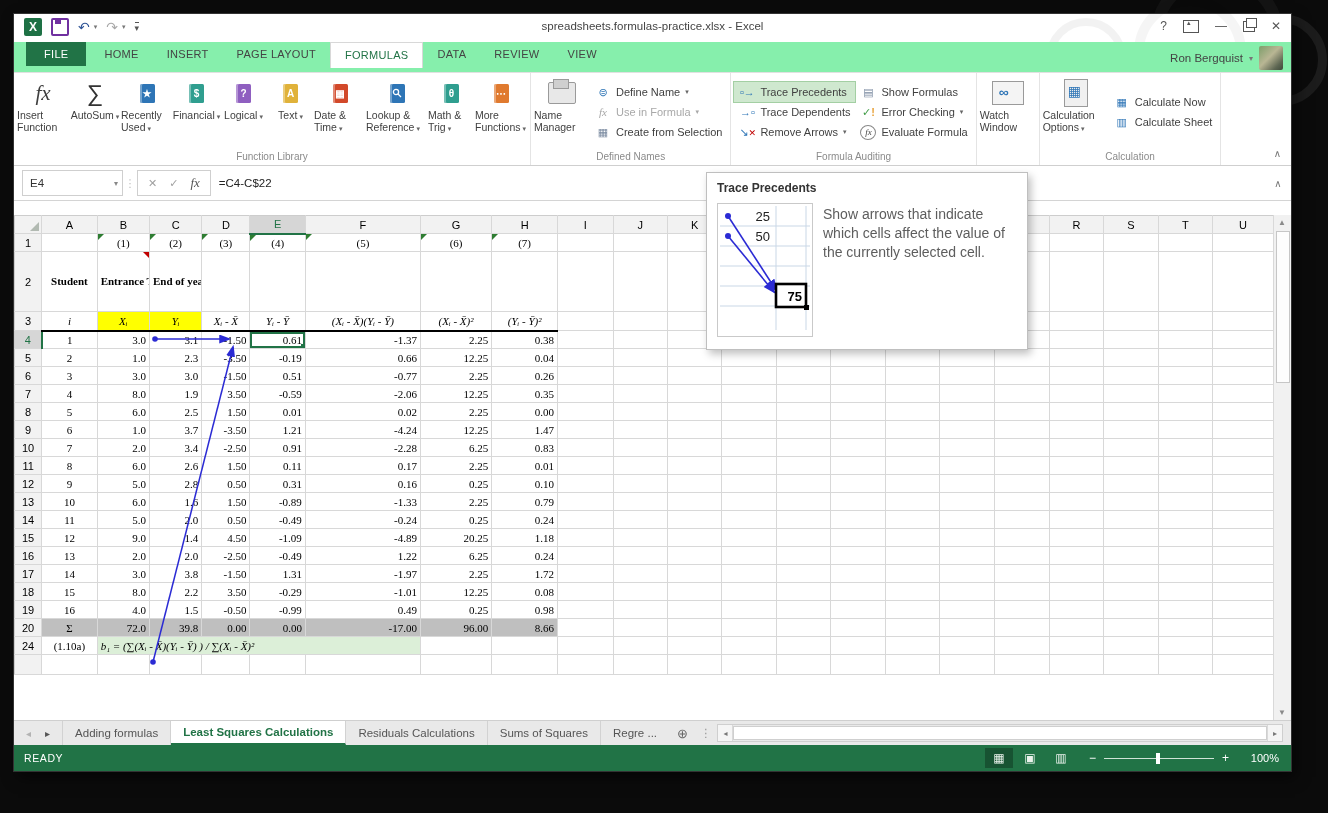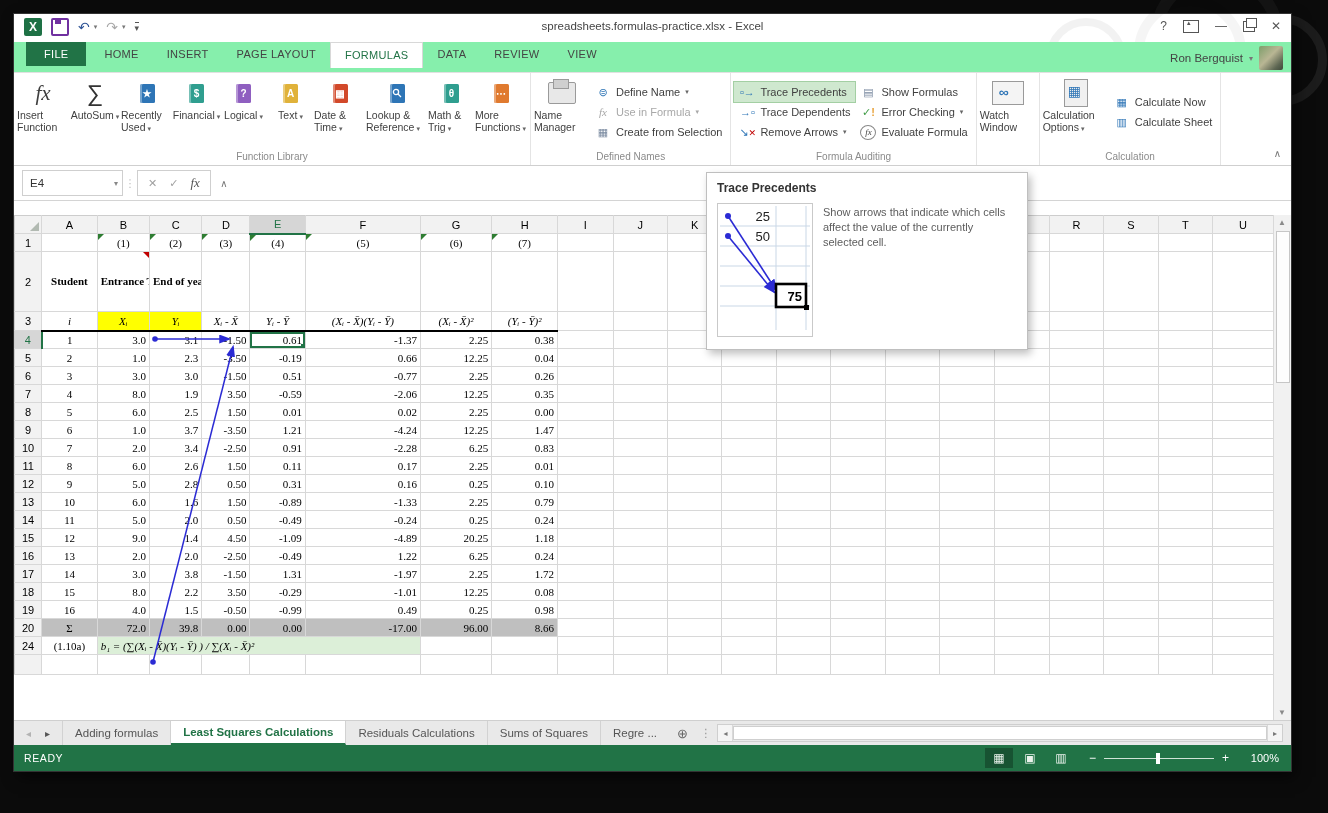--- a/index.html
+++ b/index.html
@@ -154,21 +154,21 @@
   .zthumb{position:absolute;left:52px;top:-5px;width:4px;height:11px;background:#fff}
   .zsign{font-size:12px}
   .zoomlbl{width:40px;text-align:right;padding-right:12px;font-size:11px}
 
   
   .tooltip{position:absolute;left:692px;top:158px;width:300px;background:#fff;border:1px solid #bfbfbf;
     box-shadow:3px 4px 8px rgba(0,0,0,.25);z-index:40;padding:8px 10px 12px}
   .tt-title{font-weight:bold;font-size:12px;color:#333;margin-bottom:8px}
   .tt-body{display:flex;gap:10px}
   .tt-img{flex:0 0 auto;border:1px solid #c9c9c9;background:#fff;padding:2px}
-  .tt-text{font-size:11px;color:#5d5d5d;line-height:1.35;padding-top:2px}
+  .tt-text{font-size:14px;color:#5d5d5d;line-height:1.35;padding-top:2px}
 </style>
 </head>
 <body>
 
 <div class="frame-decor fd1">
     <span>↗</span>
   </div>
 <div class="frame-decor fd2"></div>
 
 <div class="window">
@@ -388,20 +388,21 @@
     <div class="namebox">
       <span>E4</span>
       <span class="dd">▾</span>
     </div>
     <div class="fb-dots">⋮</div>
     <div class="fb-btns">
       <span>✕</span>
       <span>✓</span>
       <span class="fx">fx</span>
     </div>
+    <div class="fb-input">=C4-C$22</div>
     <div class="fb-chev">∧</div>
   </div>
   <div class="strip"></div>
 
   <div class="gridarea">
     <div class="gridwrap">
       <table class="sheet">
           <colgroup>
             <col style="width:26px">
             <col style="width:53px">

